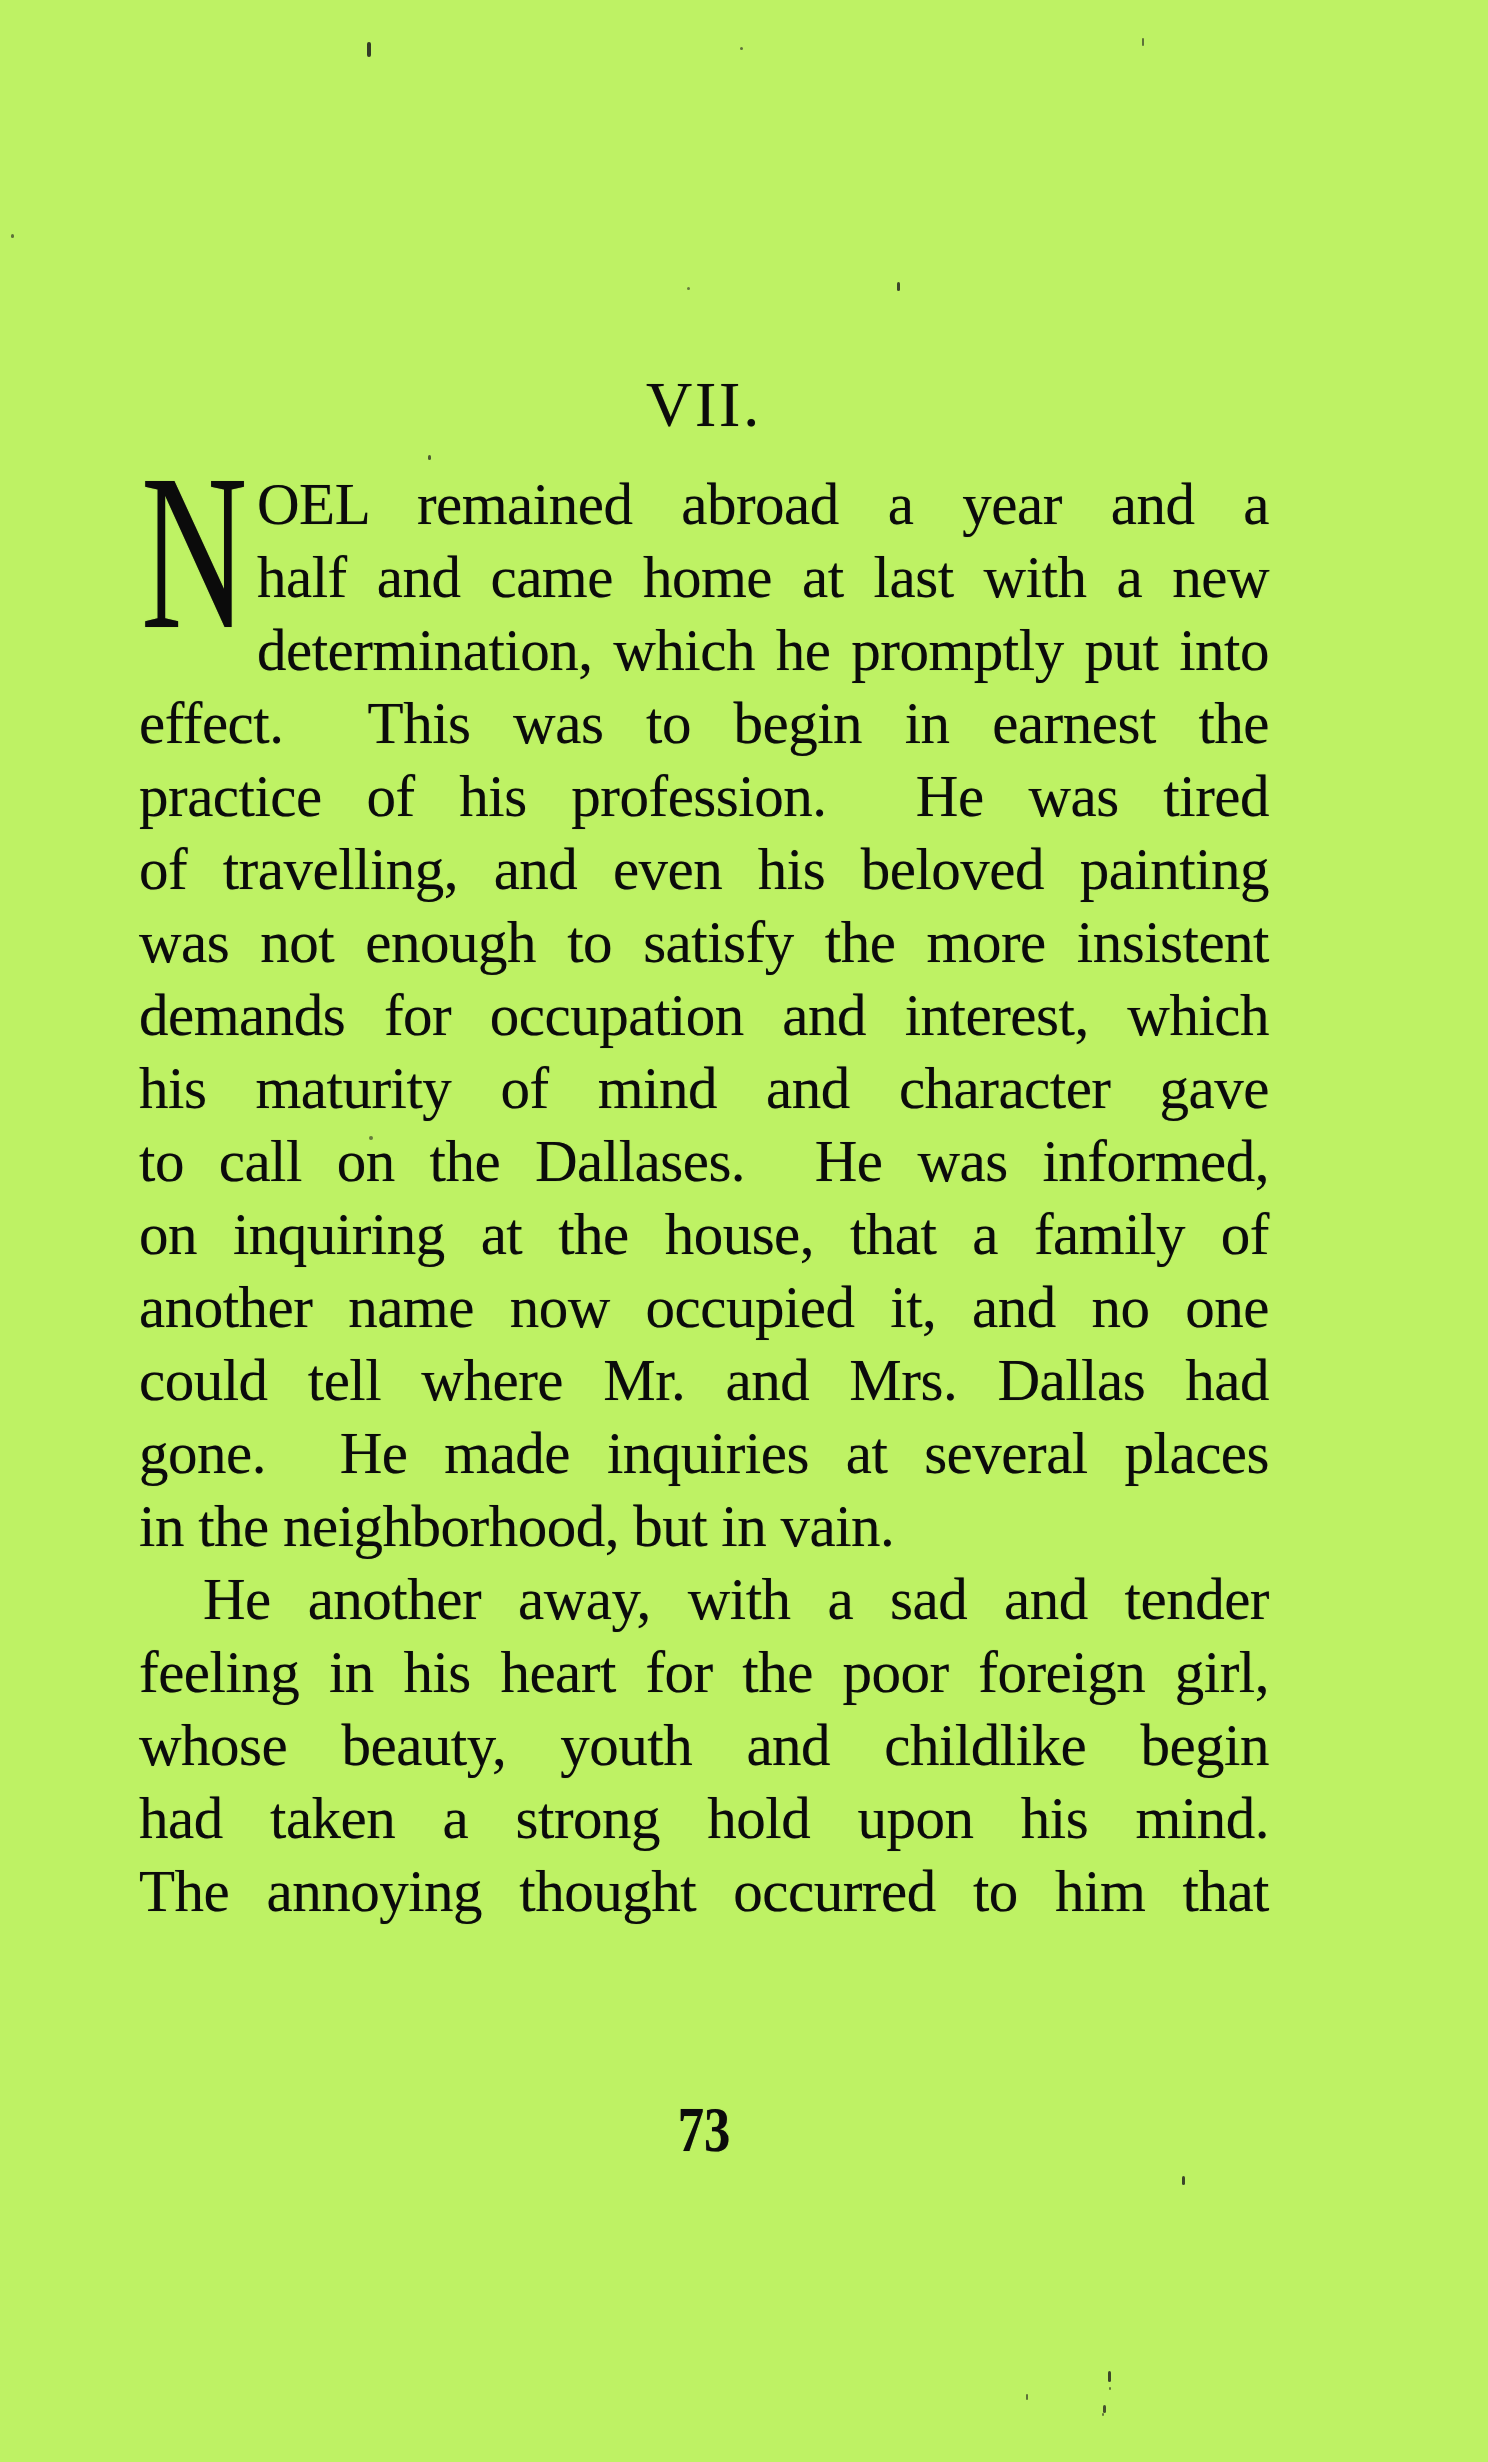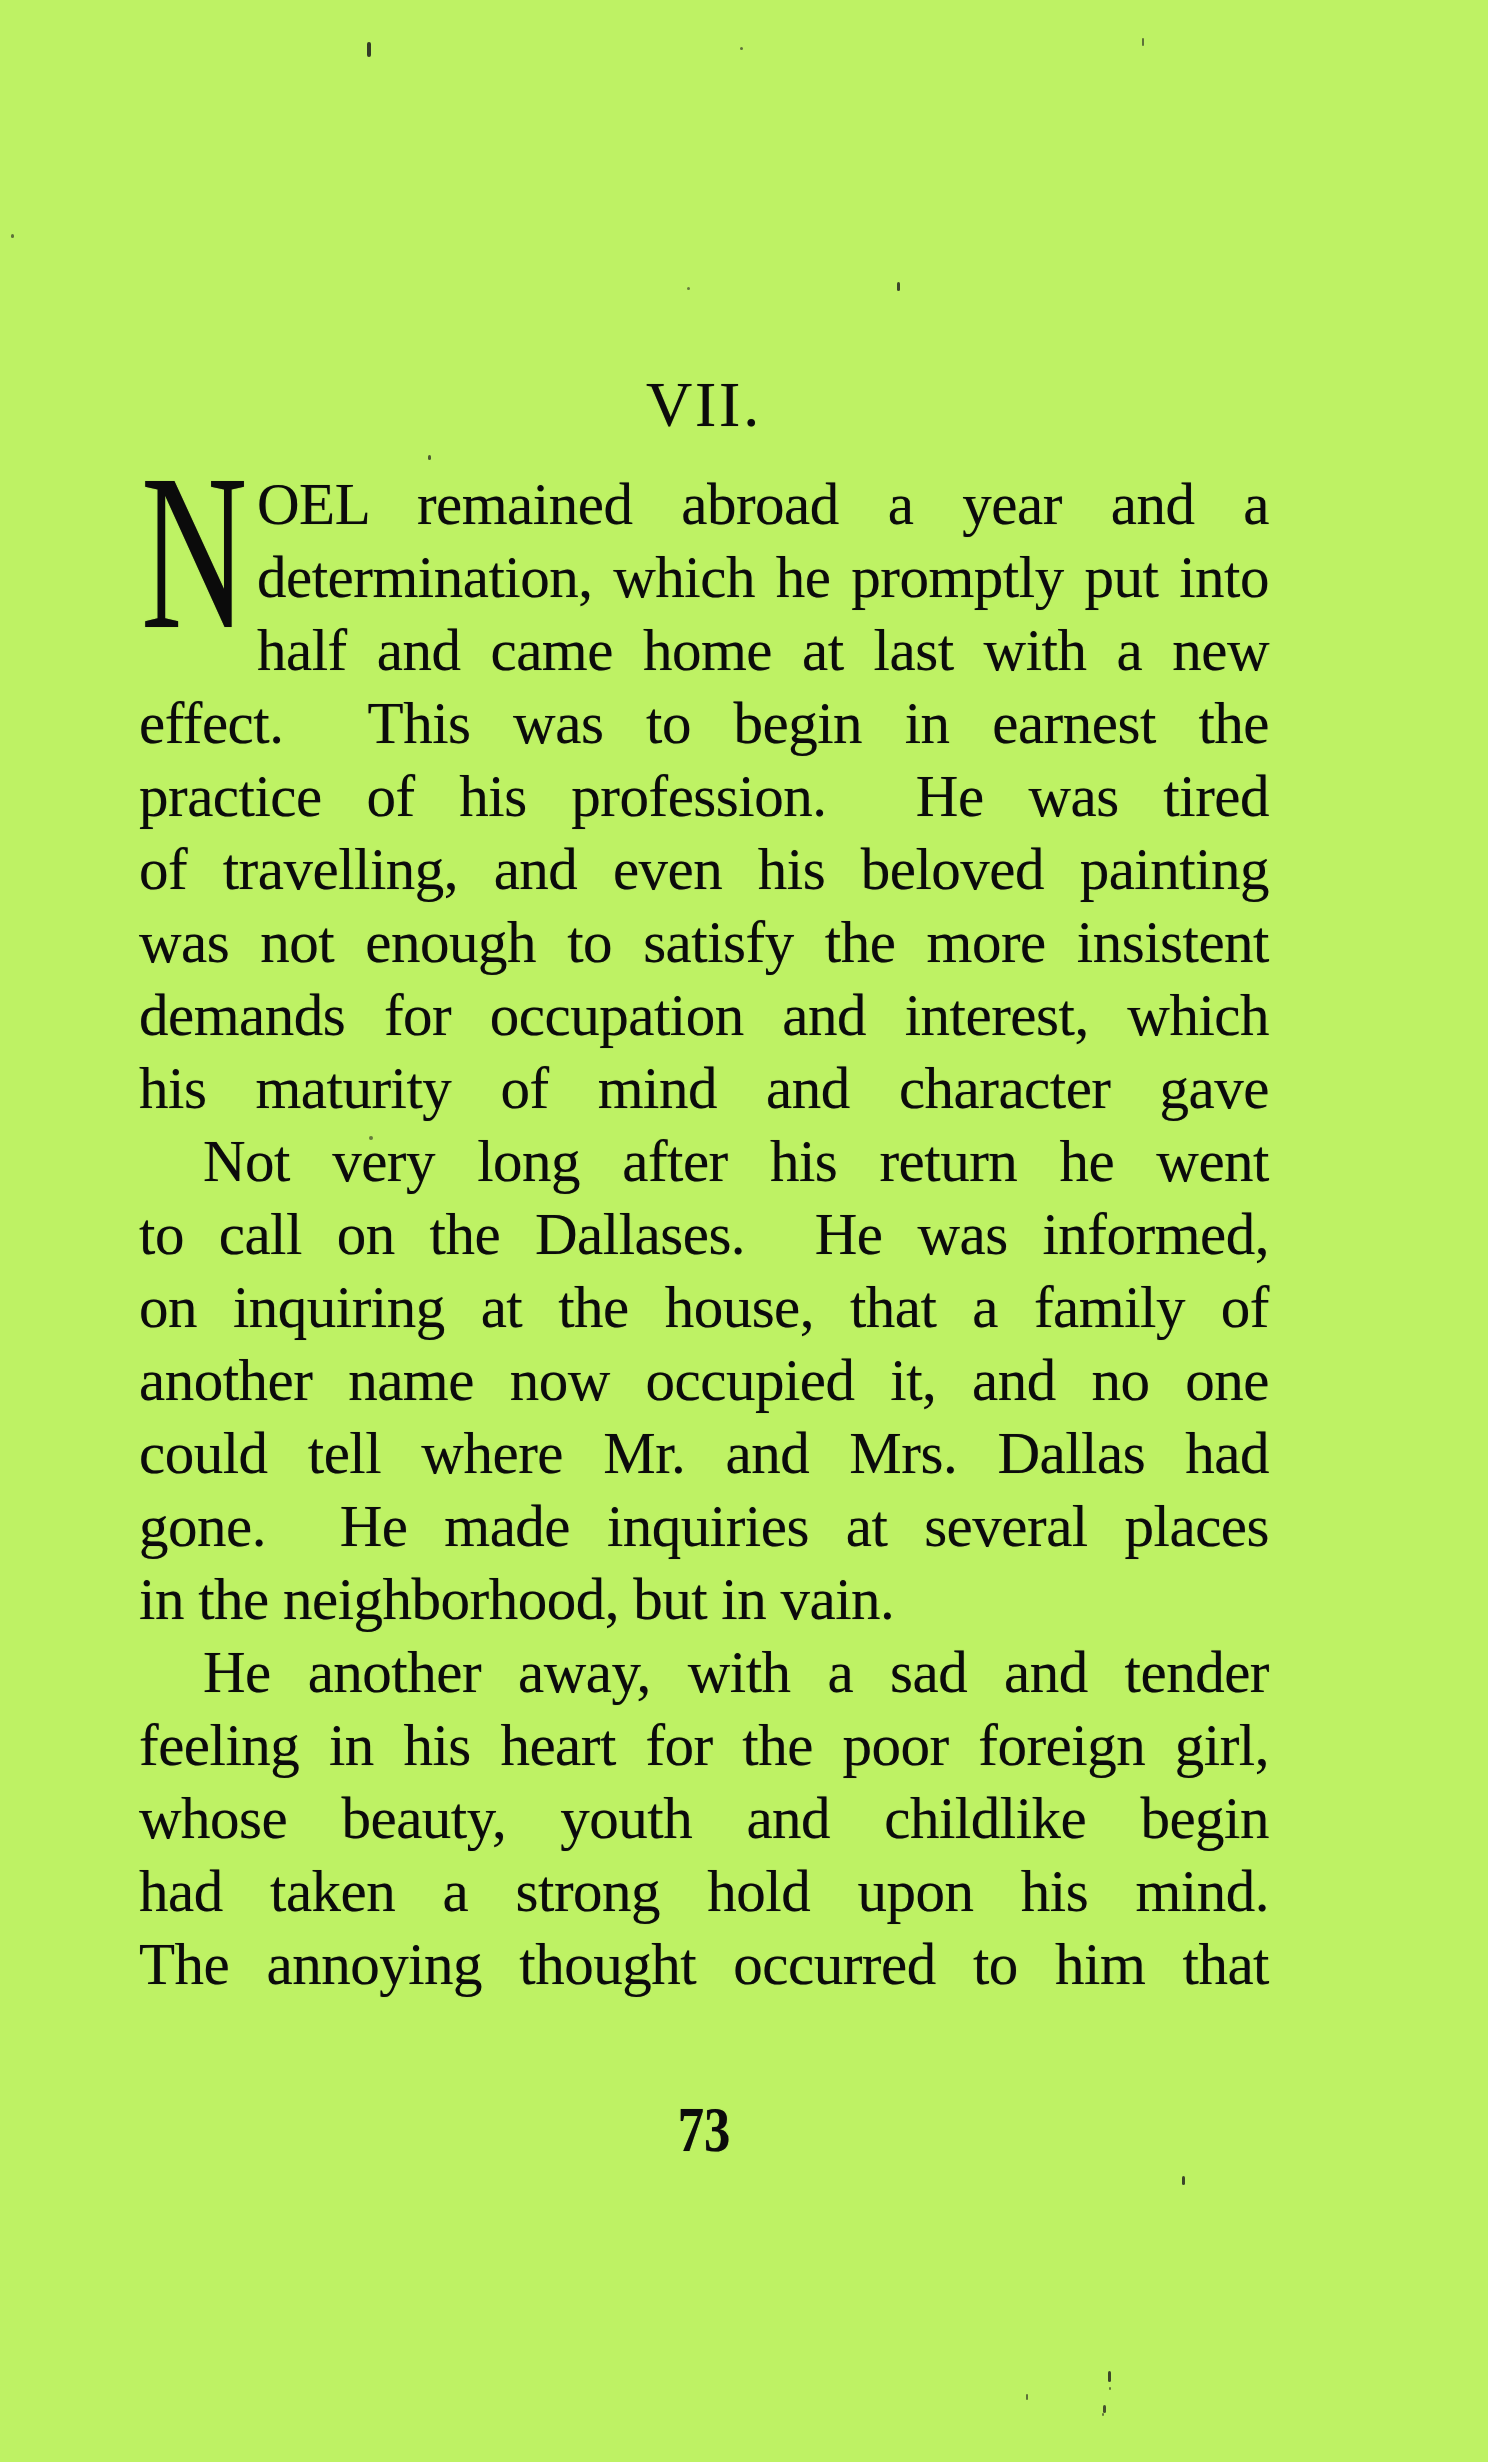--- a/index.html
+++ b/index.html
@@ -72,31 +72,30 @@
 <div class="page">
 
   <div class="heading">VII.</div>
 
   <div class="body-text" id="text-block">
       <div class="para">
         <div class="dropcap">
           <span>N</span>
         </div>
         <div class="line j">OEL remained abroad a year and a</div>
+        <div class="line j">half and came home at last with a new</div>
         <div class="line j">determination, which he promptly put into</div>
-        <div class="line j">half and came home at last with a new</div>
         <div class="line j">effect.&nbsp; This was to begin in earnest the</div>
         <div class="line j">practice of his profession.&nbsp; He was tired</div>
         <div class="line j">of travelling, and even his beloved painting</div>
         <div class="line j">was not enough to satisfy the more insistent</div>
         <div class="line j">demands for occupation and interest, which</div>
         <div class="line j">his maturity of mind and character gave</div>
       </div>
       <div class="para">
-        <div class="line j ind">Not very long after his return he went</div>
         <div class="line j">to call on the Dallases.&nbsp; He was informed,</div>
         <div class="line j">on inquiring at the house, that a family of</div>
         <div class="line j">another name now occupied it, and no one</div>
         <div class="line j">could tell where Mr. and Mrs. Dallas had</div>
         <div class="line j">gone.&nbsp; He made inquiries at several places</div>
         <div class="line">in the neighborhood, but in vain.</div>
       </div>
       <div class="para">
         <div class="line j ind">He another away, with a sad and tender</div>
         <div class="line j">feeling in his heart for the poor foreign girl,</div>

